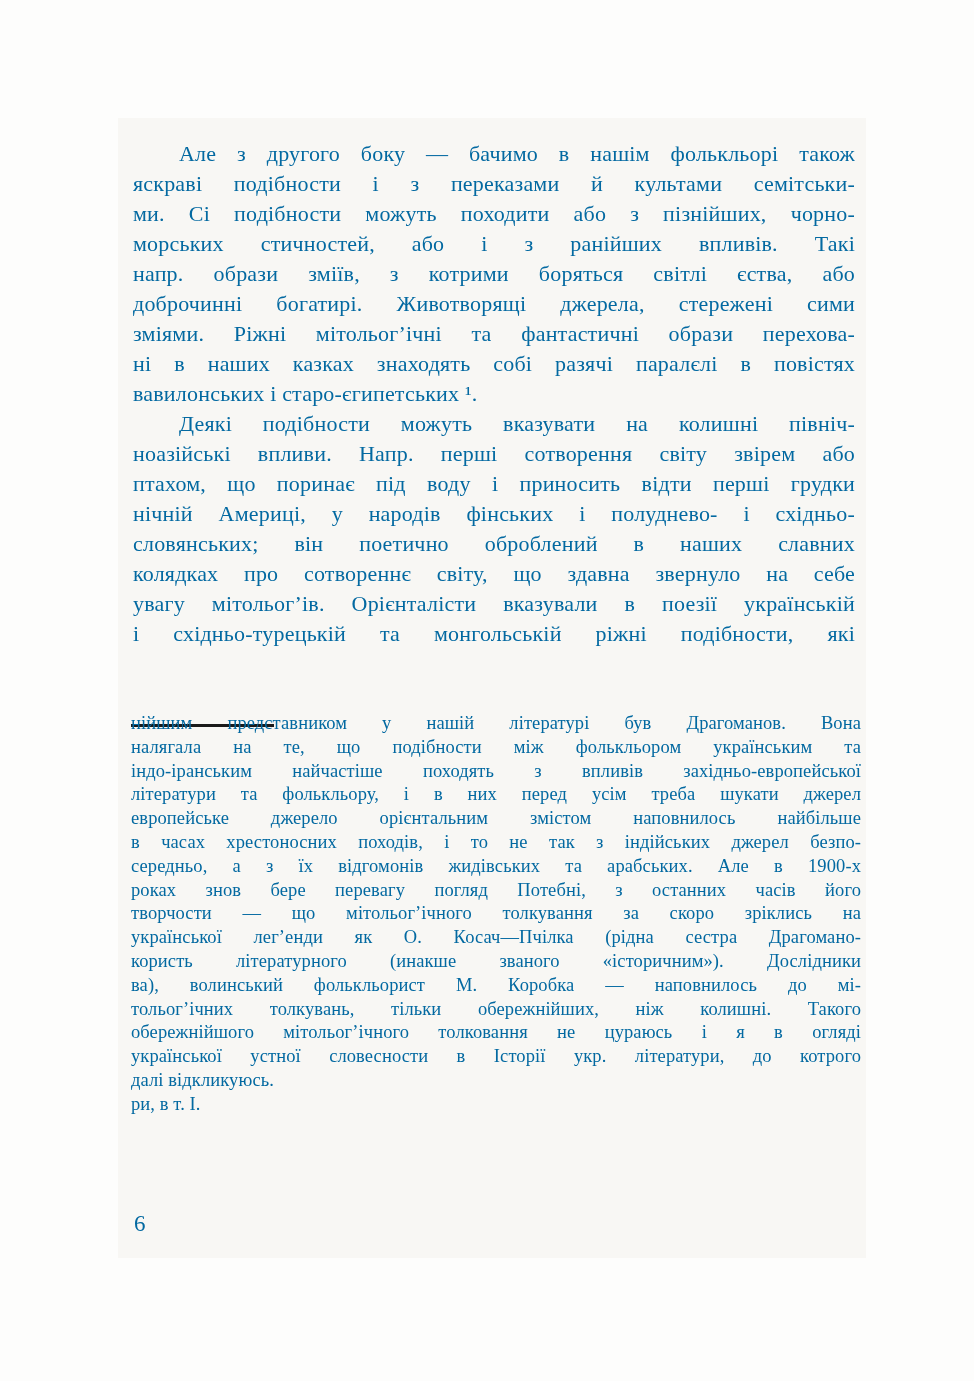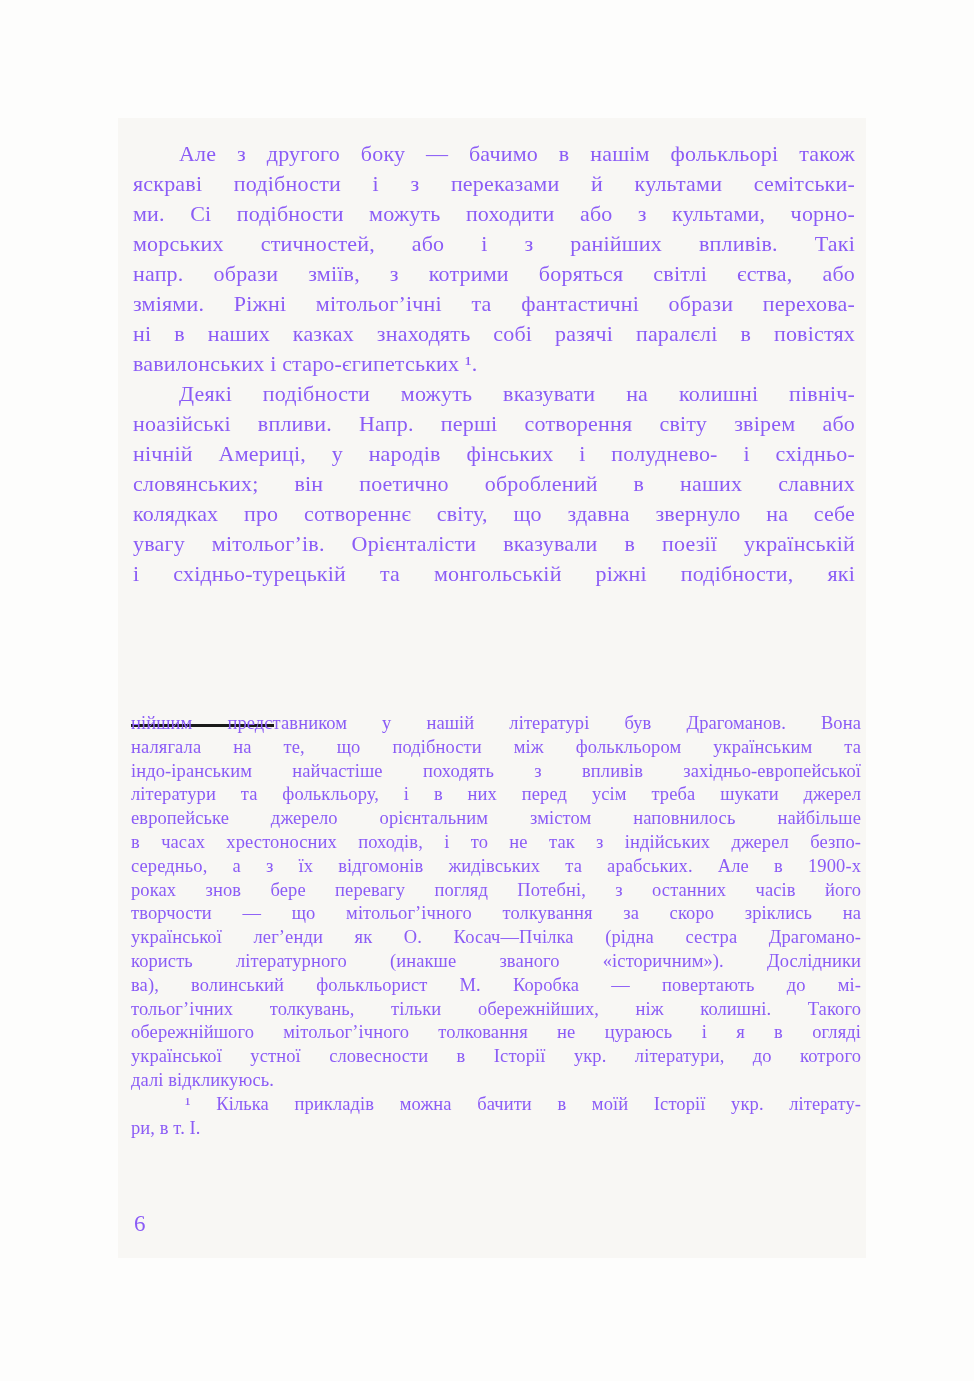--- a/index.html
+++ b/index.html
@@ -7,21 +7,21 @@
     padding: 0;
     background: #ffffff;
   }
   .page {
     position: relative;
     width: 974px;
     height: 1381px;
     background: #fdfdfc;
     overflow: hidden;
     font-family: "Liberation Serif", "DejaVu Serif", serif;
-    color: #8b5cf6;
+    color: #0369a1;
   }
   
   .scan-tint {
     position: absolute;
     left: 118px;
     top: 118px;
     width: 748px;
     height: 1140px;
     background: #f8f7f4;
   }
@@ -71,30 +71,32 @@
 </head>
 <body>
 
 <div class="page">
   <div class="scan-tint"></div>
 
   <div class="main-text">
       <div class="paragraph">
         <div class="line indent">Але з другого боку — бачимо в нашім фолькльорі також</div>
         <div class="line">яскраві подібности і з переказами й культами семітськи-</div>
-        <div class="line">ми. Сі подібности можуть походити або з культами, чорно-</div>
+        <div class="line">ми. Сі подібности можуть походити або з пізнійших, чорно-</div>
         <div class="line">морських стичностей, або і з ранійших впливів. Такі</div>
         <div class="line">напр. образи зміїв, з котрими боряться світлі єства, або</div>
+        <div class="line">доброчинні богатирі. Животворящі джерела, стережені сими</div>
         <div class="line">зміями. Ріжні мітольог’ічні та фантастичні образи перехова-</div>
         <div class="line">ні в наших казках знаходять собі разячі паралєлі в повістях</div>
         <div class="line endline">вавилонських і старо-єгипетських ¹.</div>
       </div>
       <div class="paragraph">
         <div class="line indent">Деякі подібности можуть вказувати на колишні північ-</div>
         <div class="line">ноазійські впливи. Напр. перші сотворення світу звірем або</div>
+        <div class="line">птахом, що поринає під воду і приносить відти перші грудки</div>
         <div class="line">нічній Америці, у народів фінських і полуднево- і східньо-</div>
         <div class="line">словянських; він поетично оброблений в наших славних</div>
         <div class="line">колядках про сотвореннє світу, що здавна звернуло на себе</div>
         <div class="line">увагу мітольог’ів. Орієнталісти вказували в поезії українській</div>
         <div class="line">і східньо-турецькій та монгольській ріжні подібности, які</div>
       </div>
     </div>
 
   <div class="fn-rule"></div>
 
@@ -104,26 +106,25 @@
         <div class="line">налягала на те, що подібности між фолькльором українським та</div>
         <div class="line">індо-іранським найчастіше походять з впливів західньо-европейської</div>
         <div class="line">літератури та фолькльору, і в них перед усім треба шукати джерел</div>
         <div class="line">европейське джерело орієнтальним змістом наповнилось найбільше</div>
         <div class="line">в часах хрестоносних походів, і то не так з індійських джерел безпо-</div>
         <div class="line">середньо, а з їх відгомонів жидівських та арабських. Але в 1900-х</div>
         <div class="line">роках знов бере перевагу погляд Потебні, з останних часів його</div>
         <div class="line">творчости — що мітольог’ічного толкування за скоро зріклись на</div>
         <div class="line">української лег’енди як О. Косач—Пчілка (рідна сестра Драгомано-</div>
         <div class="line">користь літературного (инакше званого «історичним»). Дослідники</div>
-        <div class="line">ва), волинський фолькльорист М. Коробка — повертають до мі-</div>
+        <div class="line">ва), волинський фолькльорист М. Коробка — наповнилось до мі-</div>
         <div class="line">тольог’ічних толкувань, тільки обережнійших, ніж колишні. Такого</div>
         <div class="line">обережнійшого мітольог’ічного толковання не цураюсь і я в огляді</div>
         <div class="line">української устної словесности в Історії укр. літератури, до котрого</div>
         <div class="line endline">далі відкликуюсь.</div>
       </div>
       <div class="paragraph">
-        <div class="line indent">¹ Кілька прикладів можна бачити в моїй Історії укр. літерату-</div>
         <div class="line endline">ри, в т. І.</div>
       </div>
     </div>
 
   <div class="page-number">6</div>
 </div>
 
 </body></html>

